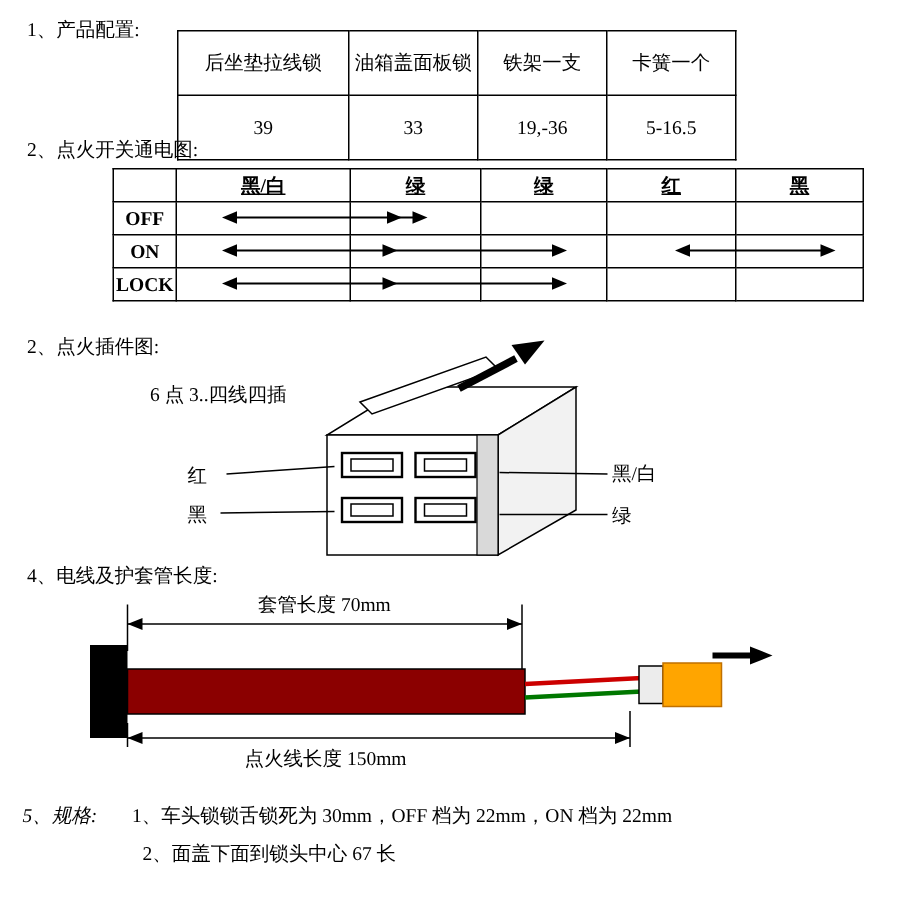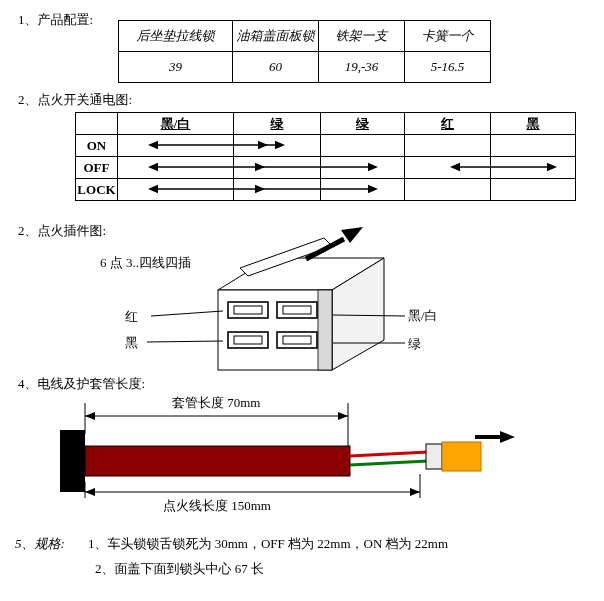--- a/index.html
+++ b/index.html
@@ -7,21 +7,21 @@
   body {
     width:604px; height:601px;
     font-family:"Liberation Serif","DejaVu Serif",serif;
     color:#000;
   }
   .page { position:relative; width:604px; height:601px; background:#fff; overflow:hidden; }
   .txt { position:absolute; font-size:13px; line-height:15px; white-space:nowrap;text-align:center; }
   .tbl { position:absolute; border-collapse:collapse; table-layout:fixed; font-size:13px; background:#fff; }
   .tbl td { border:1px solid #000; text-align:center; vertical-align:middle; padding:0; overflow:hidden; }
   .t1 { width:372px; }
-  .t1 td { height:31px;font-style:italic; }
+  .t1 td { height:43px; }
   .t2 { width:500px; }
   .t2 td { height:22px; }
   .t2 .wh { font-weight:bold; text-decoration:underline; }
   .t2 .rl { font-weight:bold; }
   .t2wrap { position:absolute; left:75px; top:112px; width:500px; height:88px; }
   .overlay { position:absolute; left:0; top:0; pointer-events:none; }
   .abs { position:absolute; }
 </style>
 </head>
 <body>
@@ -39,21 +39,21 @@
     </colgroup>
     <tbody>
       <tr>
         <td>后坐垫拉线锁</td>
         <td>油箱盖面板锁</td>
         <td>铁架一支</td>
         <td>卡簧一个</td>
       </tr>
       <tr>
         <td>39</td>
-        <td>60</td>
+        <td>33</td>
         <td>19,-36</td>
         <td>5-16.5</td>
       </tr>
     </tbody>
   </table>
 
   <div class="txt" style="left:18px; top:92px;">2、点火开关通电图:</div>
 
   <div class="t2wrap">
     <table class="tbl t2" style="left:0; top:0;">
@@ -68,29 +68,29 @@
       <tbody>
         <tr>
           <td></td>
           <td class="wh">黑/白</td>
           <td class="wh">绿</td>
           <td class="wh">绿</td>
           <td class="wh">红</td>
           <td class="wh">黑</td>
         </tr>
         <tr>
+          <td class="rl">OFF</td>
+          <td></td>
+          <td></td>
+          <td></td>
+          <td></td>
+          <td></td>
+        </tr>
+        <tr>
           <td class="rl">ON</td>
-          <td></td>
-          <td></td>
-          <td></td>
-          <td></td>
-          <td></td>
-        </tr>
-        <tr>
-          <td class="rl">OFF</td>
           <td></td>
           <td></td>
           <td></td>
           <td></td>
           <td></td>
         </tr>
         <tr>
           <td class="rl">LOCK</td>
           <td></td>
           <td></td>

